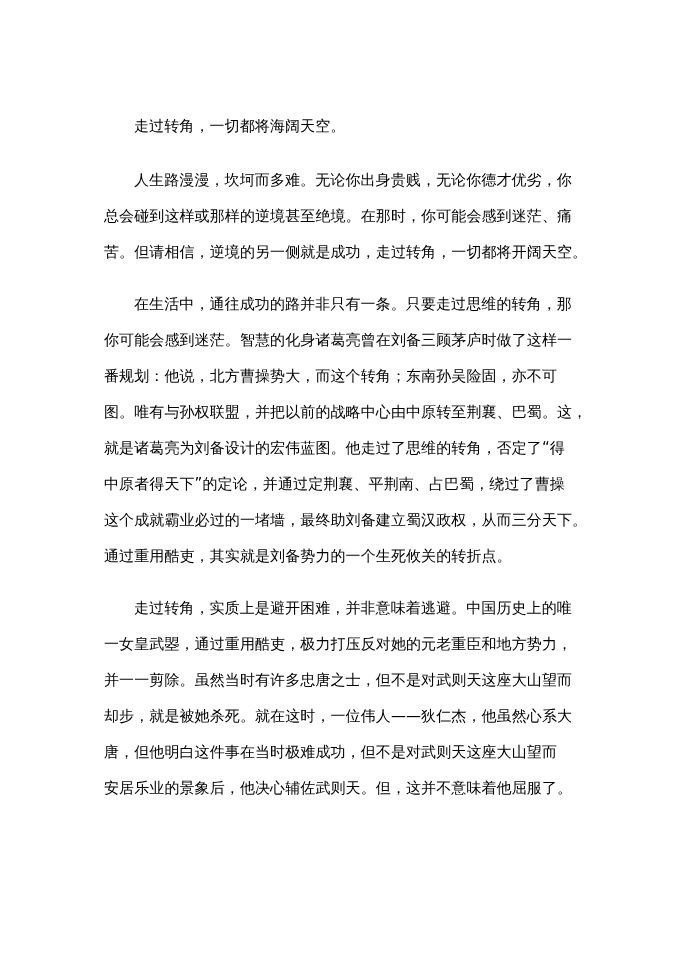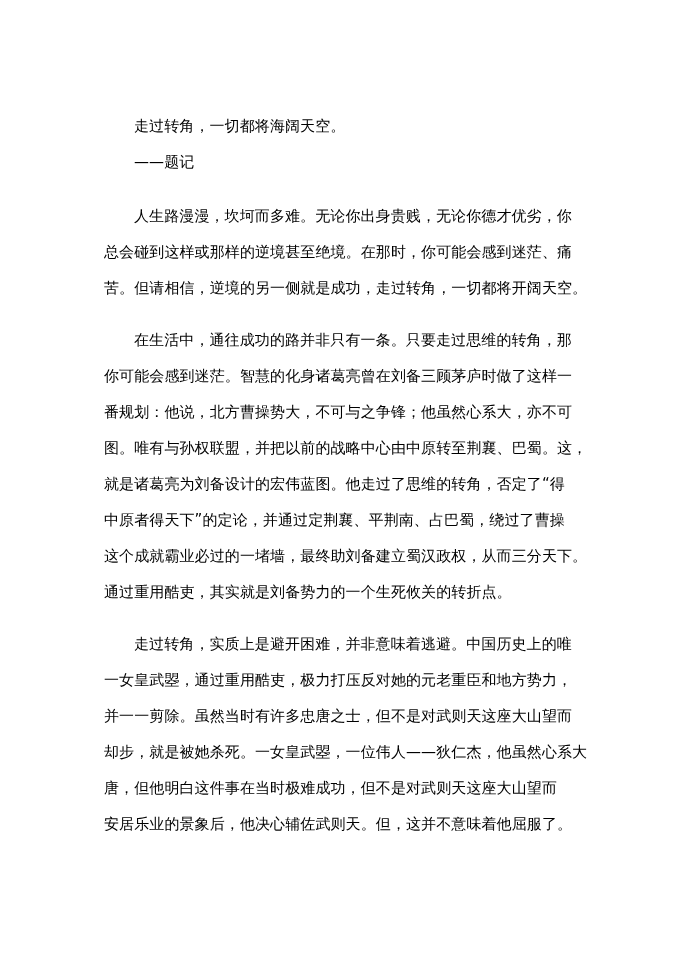--- a/index.html
+++ b/index.html
@@ -48,43 +48,42 @@
     }
   </style>
 </head>
 <body>
 
 <div class="page">
   <div class="content">
 
     <p class="para epigraph">
       <span class="line indent">走过转角，一切都将海阔天空。</span>
-      <span class="line indent">——题记</span>
     </p>
 
     <p class="para">
       <span class="line indent">人生路漫漫，坎坷而多难。无论你出身贵贱，无论你德才优劣，你</span>
       <span class="line">总会碰到这样或那样的逆境甚至绝境。在那时，你可能会感到迷茫、痛</span>
       <span class="line">苦。但请相信，逆境的另一侧就是成功，走过转角，一切都将开阔天空。</span>
     </p>
 
     <p class="para">
       <span class="line indent">在生活中，通往成功的路并非只有一条。只要走过思维的转角，那</span>
       <span class="line">你可能会感到迷茫。智慧的化身诸葛亮曾在刘备三顾茅庐时做了这样一</span>
-      <span class="line">番规划：他说，北方曹操势大，不可与之争锋；他虽然心系大，亦不可</span>
+      <span class="line">番规划：他说，北方曹操势大，而这个转角；东南孙吴险固，亦不可</span>
       <span class="line">图。唯有与孙权联盟，并把以前的战略中心由中原转至荆襄、巴蜀。这，</span>
       <span class="line">就是诸葛亮为刘备设计的宏伟蓝图。他走过了思维的转角，否定了“得</span>
       <span class="line">中原者得天下”的定论，并通过定荆襄、平荆南、占巴蜀，绕过了曹操</span>
       <span class="line">这个成就霸业必过的一堵墙，最终助刘备建立蜀汉政权，从而三分天下。</span>
       <span class="line">通过重用酷吏，其实就是刘备势力的一个生死攸关的转折点。</span>
     </p>
 
     <p class="para">
       <span class="line indent">走过转角，实质上是避开困难，并非意味着逃避。中国历史上的唯</span>
       <span class="line">一女皇武曌，通过重用酷吏，极力打压反对她的元老重臣和地方势力，</span>
       <span class="line">并一一剪除。虽然当时有许多忠唐之士，但不是对武则天这座大山望而</span>
-      <span class="line">却步，就是被她杀死。一女皇武曌，一位伟人——狄仁杰，他虽然心系大</span>
+      <span class="line">却步，就是被她杀死。就在这时，一位伟人——狄仁杰，他虽然心系大</span>
       <span class="line">唐，但他明白这件事在当时极难成功，但不是对武则天这座大山望而</span>
       <span class="line">安居乐业的景象后，他决心辅佐武则天。但，这并不意味着他屈服了。</span>
     </p>
 
   </div>
 </div>
 
 </body></html>

